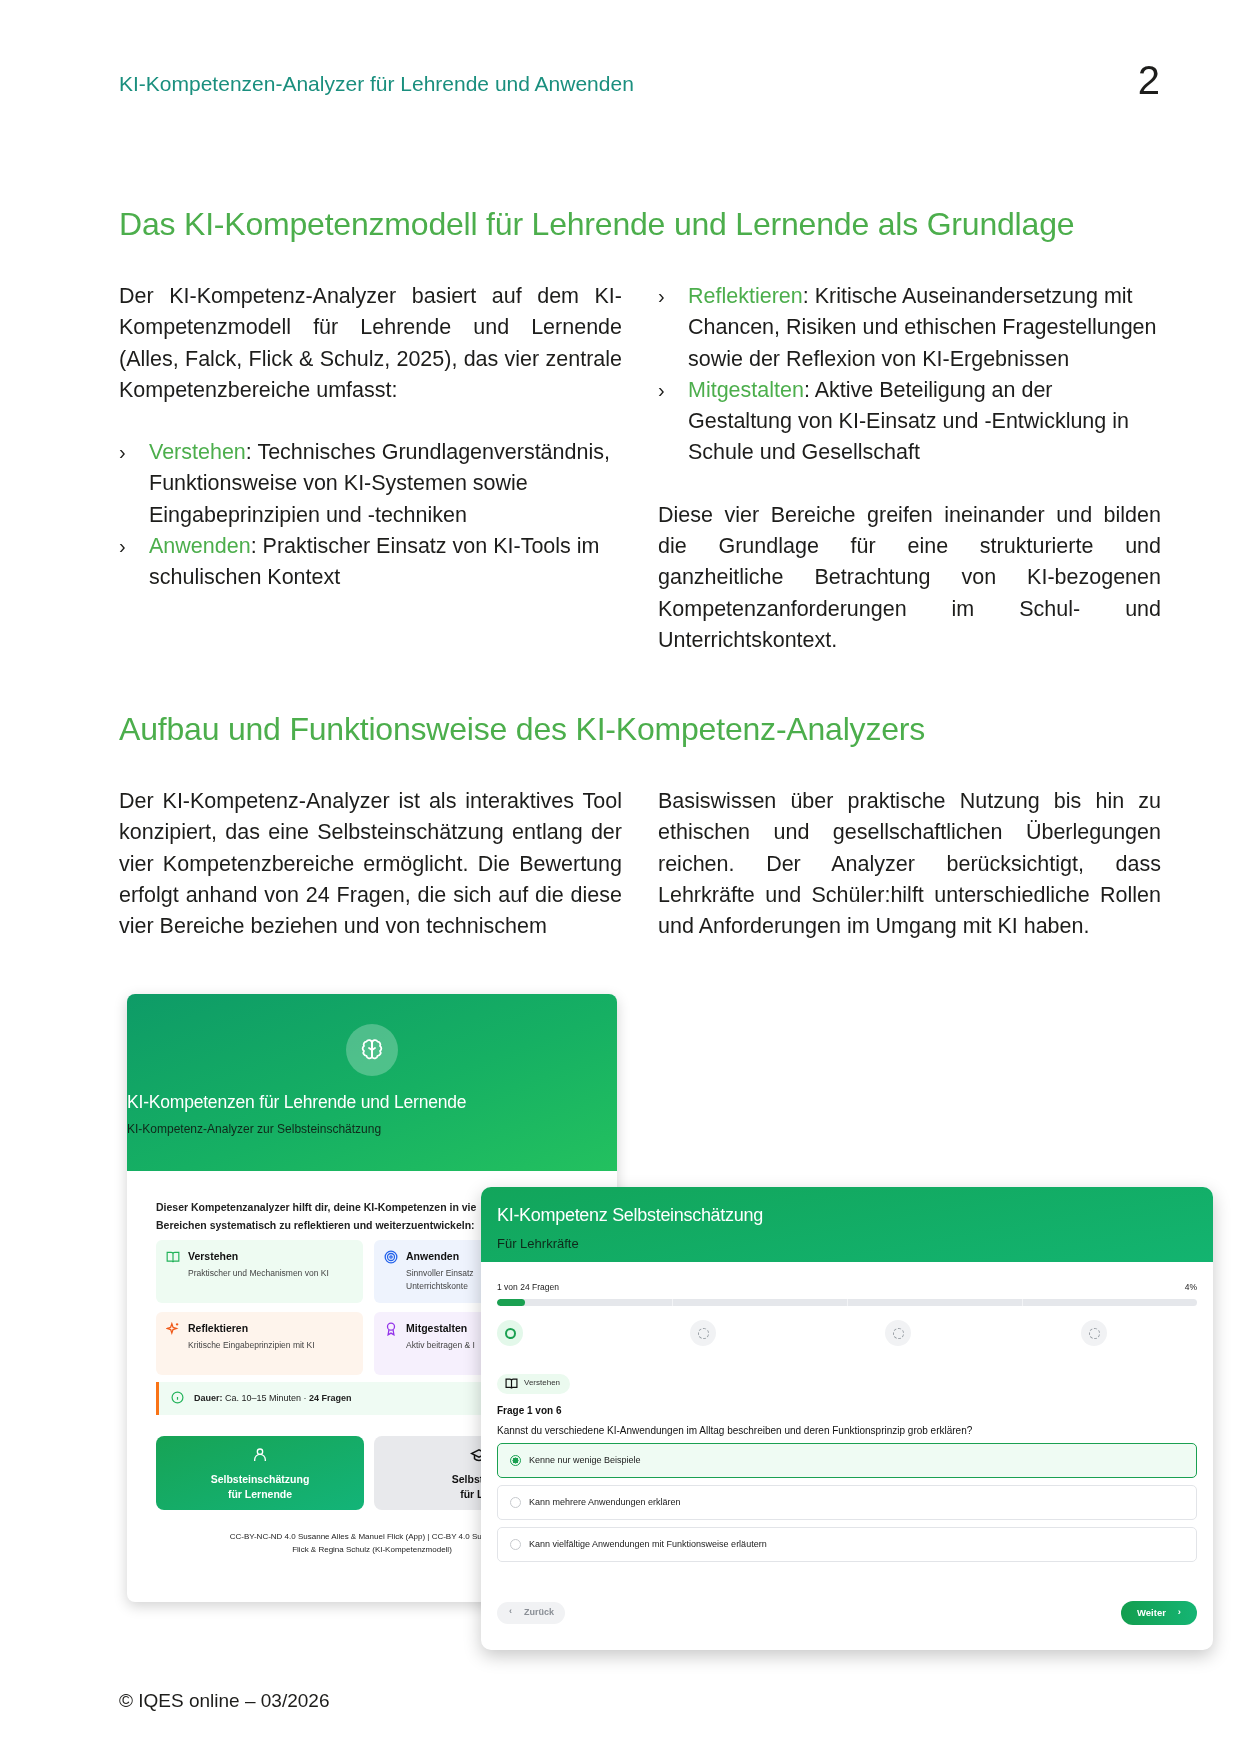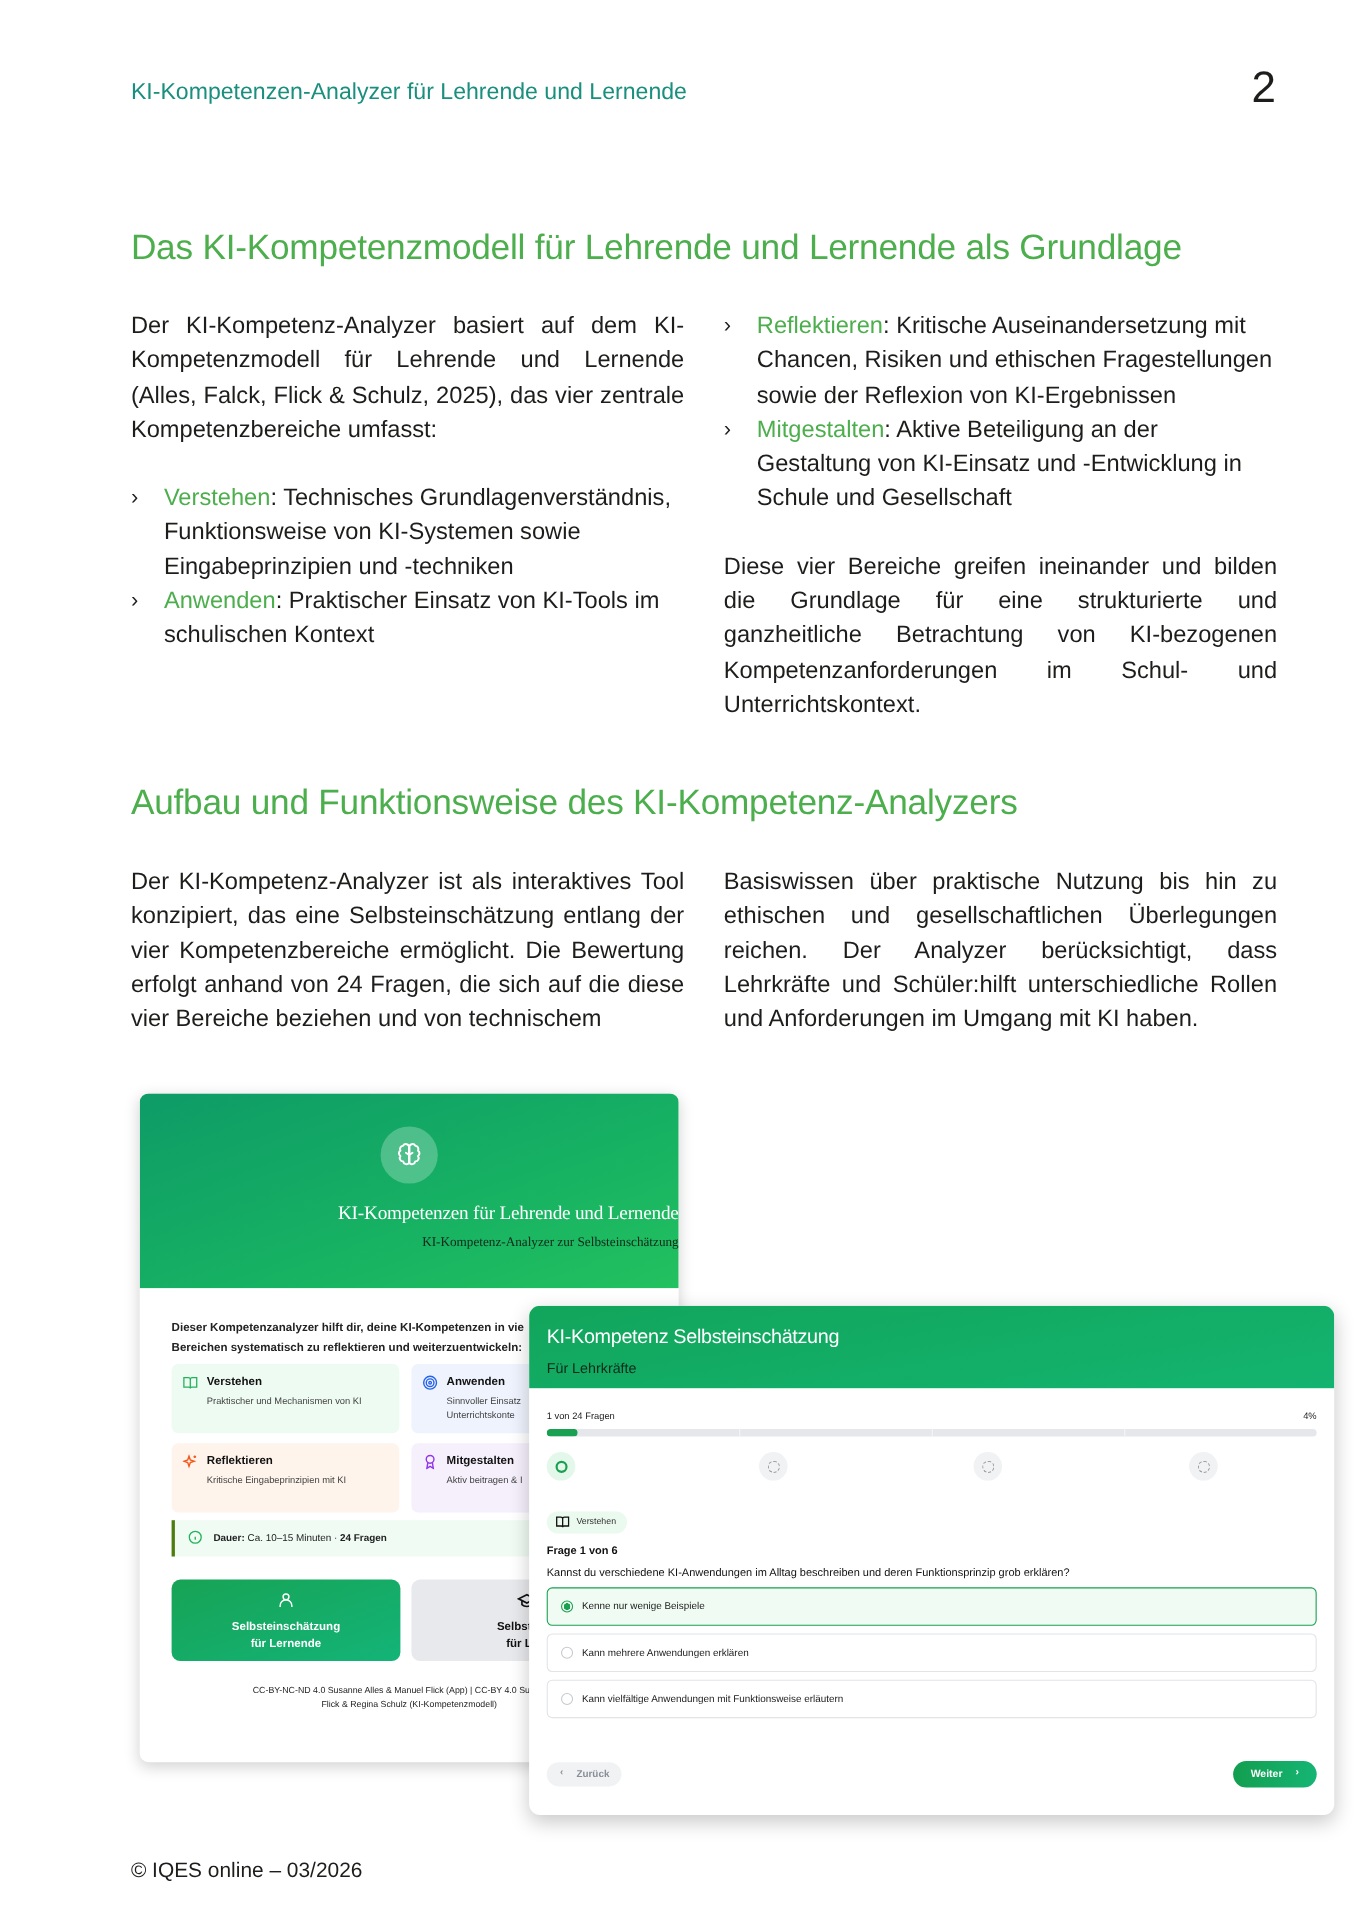--- a/index.html
+++ b/index.html
@@ -20,34 +20,34 @@
   .para { margin-bottom: 31px; }
   .bullets { list-style: none; }
   .bullets li { position: relative; padding-left: 30px; text-align: left; }
   .bullets li .chev { position: absolute; left: 0; top: 0; font-size: 20px; color: #1d1d1b; }
   .bullets li .kw { color: #4cae4c; }
 
   .footer { position: absolute; left: 119px; top: 1690px; font-size: 19px; color: #1d1d1b; }
 
   
   .card1 { position: absolute; left: 127px; top: 994px; width: 490px; height: 608px; background: #fff; border-radius: 8px; box-shadow: 0 4px 14px rgba(0,0,0,0.18); overflow: hidden; }
-  .card1 .hero { height: 177px; background: linear-gradient(160deg, #0e9b67 0%, #16b063 55%, #23c15f 100%); text-align: right; color: #fff; position: relative; font-family: Liberation Serif, serif; }
+  .card1 .hero { height: 177px; background: linear-gradient(160deg, #0e9b67 0%, #16b063 55%, #23c15f 100%); text-align: left; color: #fff; position: relative; }
   .card1 .hero .logo { position: absolute; left: 219px; top: 30px; width: 52px; height: 52px; border-radius: 50%; background: rgba(255,255,255,0.25); display: flex; align-items: center; justify-content: center; }
   .card1 .hero .title { position: absolute; left: 0; right: 0; top: 98px; font-size: 17.5px; letter-spacing: -0.2px; }
   .card1 .hero .subtitle { position: absolute; left: 0; right: 0; top: 128px; font-size: 12px; color: #10281a; }
   .card1 .intro { position: absolute; left: 29px; top: 204px; width: 460px; font-size: 10.5px; line-height: 18px; color: #222; white-space: nowrap; font-weight: bold; }
   .tile { position: absolute; width: 207px; height: 63px; border-radius: 6px; padding: 10px 0 0 32px; }
   .tile .t-icon { position: absolute; left: 10px; top: 10px; width: 14px; height: 14px; }
   .tile .t-title { font-size: 10.5px; font-weight: bold; color: #111; }
   .tile .t-desc { font-size: 8.5px; color: #444; margin-top: 5px; line-height: 13px; }
   .tile.green { background: #eefbf2; }
   .tile.blue { background: #eef3fd; }
   .tile.orange { background: #fef4ec; }
   .tile.purple { background: #f6f0fd; }
-  .duration { position: absolute; left: 29px; top: 388px; width: 470px; height: 33px; background: #effbf3; border-left: 3px solid #4d7c0f; font-size: 9px; padding: 11px 0 0 35px; color: #222; }
+  .duration { position: absolute; left: 29px; top: 388px; width: 470px; height: 33px; background: #effbf3; border-left: 3px solid #f97316; font-size: 9px; padding: 11px 0 0 35px; color: #222; }
   .duration .info { position: absolute; left: 12px; top: 9px; width: 13px; height: 13px; }
   .btn-learner { position: absolute; left: 29px; top: 442px; width: 208px; height: 74px; border-radius: 8px; background: linear-gradient(160deg, #17a355, #13b478); color: #fff; text-align: center; font-size: 10.5px; font-weight: bold; line-height: 15px; padding-top: 36px; }
   .btn-learner .u-icon { position: absolute; left: 96px; top: 10px; }
   .btn-teacher { position: absolute; left: 247px; top: 442px; width: 208px; height: 74px; border-radius: 8px; background: #e8e9ec; color: #111; text-align: center; font-size: 10.5px; font-weight: bold; line-height: 15px; padding-top: 36px; }
   .btn-teacher .g-icon { position: absolute; left: 96px; top: 10px; }
   .license { position: absolute; left: 0; width: 490px; top: 536px; font-size: 8px; line-height: 13px; color: #222; text-align: center; white-space: nowrap; }
 
   
   .card2 { position: absolute; left: 481px; top: 1187px; width: 732px; height: 463px; background: #fff; border-radius: 10px; box-shadow: 0 6px 18px rgba(0,0,0,0.22); overflow: hidden; }
   .card2 .head { height: 75px; background: linear-gradient(170deg, #12a55b, #13b470); color: #fff; padding: 18px 0 0 16px; }
@@ -71,21 +71,21 @@
   .opt .radio { position: absolute; left: 12px; top: 11px; width: 11px; height: 11px; border-radius: 50%; border: 1px solid #c7cace; }
   .opt.selected .radio { border: 1.5px solid #1aa051; background: radial-gradient(circle, #1aa051 45%, #effbf3 50%); }
   .btn-back { position: absolute; left: 16px; top: 415px; width: 68px; height: 22px; border-radius: 11px; background: #f1f2f4; font-size: 9px; color: #8a8f96; font-weight: bold; padding: 5px 0 0 27px; }
   .btn-back .chev { position: absolute; left: 12px; top: 4px; }
   .btn-next { position: absolute; right: 16px; top: 414px; width: 76px; height: 24px; border-radius: 12px; background: linear-gradient(90deg, #139e4f, #15b574); font-size: 9.5px; color: #fff; font-weight: bold; padding: 6px 0 0 16px; }
   .btn-next .chev { position: absolute; right: 16px; top: 5px; }
 </style>
 </head>
 <body>
 
-<div class="running-head">KI-Kompetenzen-Analyzer für Lehrende und Lernende</div>
+<div class="running-head">KI-Kompetenzen-Analyzer für Lehrende und Anwenden</div>
 <div class="page-num">2</div>
 
 <h1 class="sec">Das KI-Kompetenzmodell für Lehrende und Lernende als Grundlage</h1>
 
 <div class="col left" style="top:281px;">
   <p class="para">Der KI-Kompetenz-Analyzer basiert auf dem KI-Kompetenzmodell für Lehrende und Lernende (Alles, Falck, Flick &amp; Schulz, 2025), das vier zentrale Kompetenzbereiche umfasst:</p>
   <ul class="bullets">
     <li>
       <span class="chev">›</span><span class="kw">Verstehen</span><span>: Technisches Grundlagenverständnis, Funktionsweise von KI-Systemen sowie Eingabeprinzipien und -techniken</span>
     </li>

